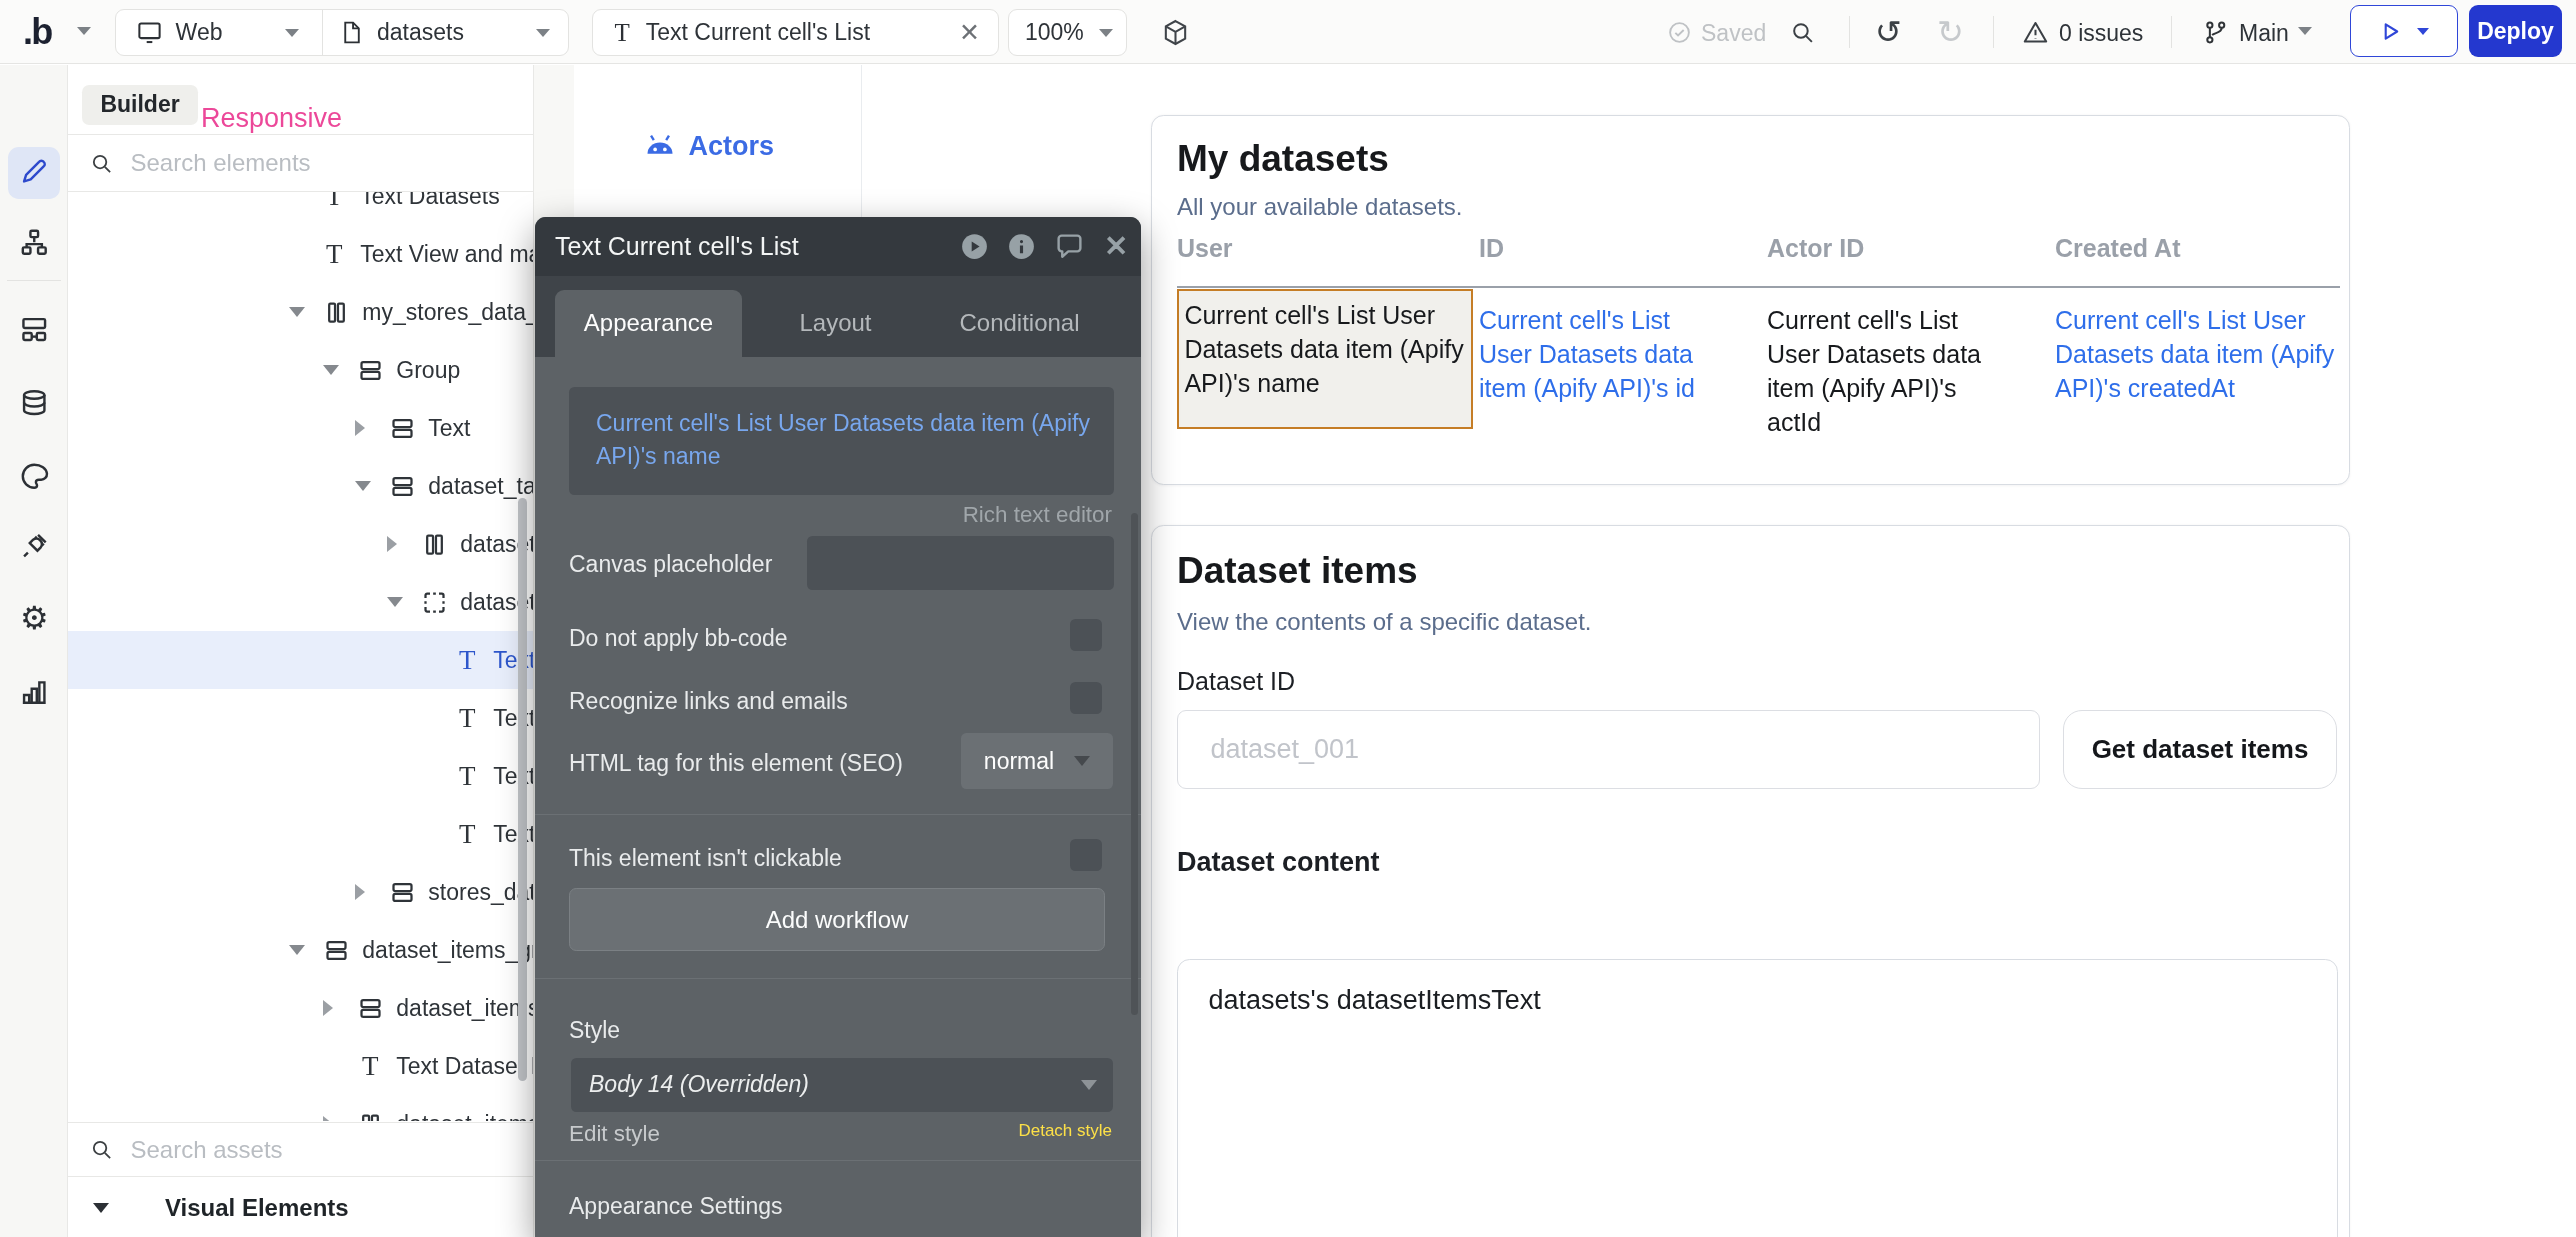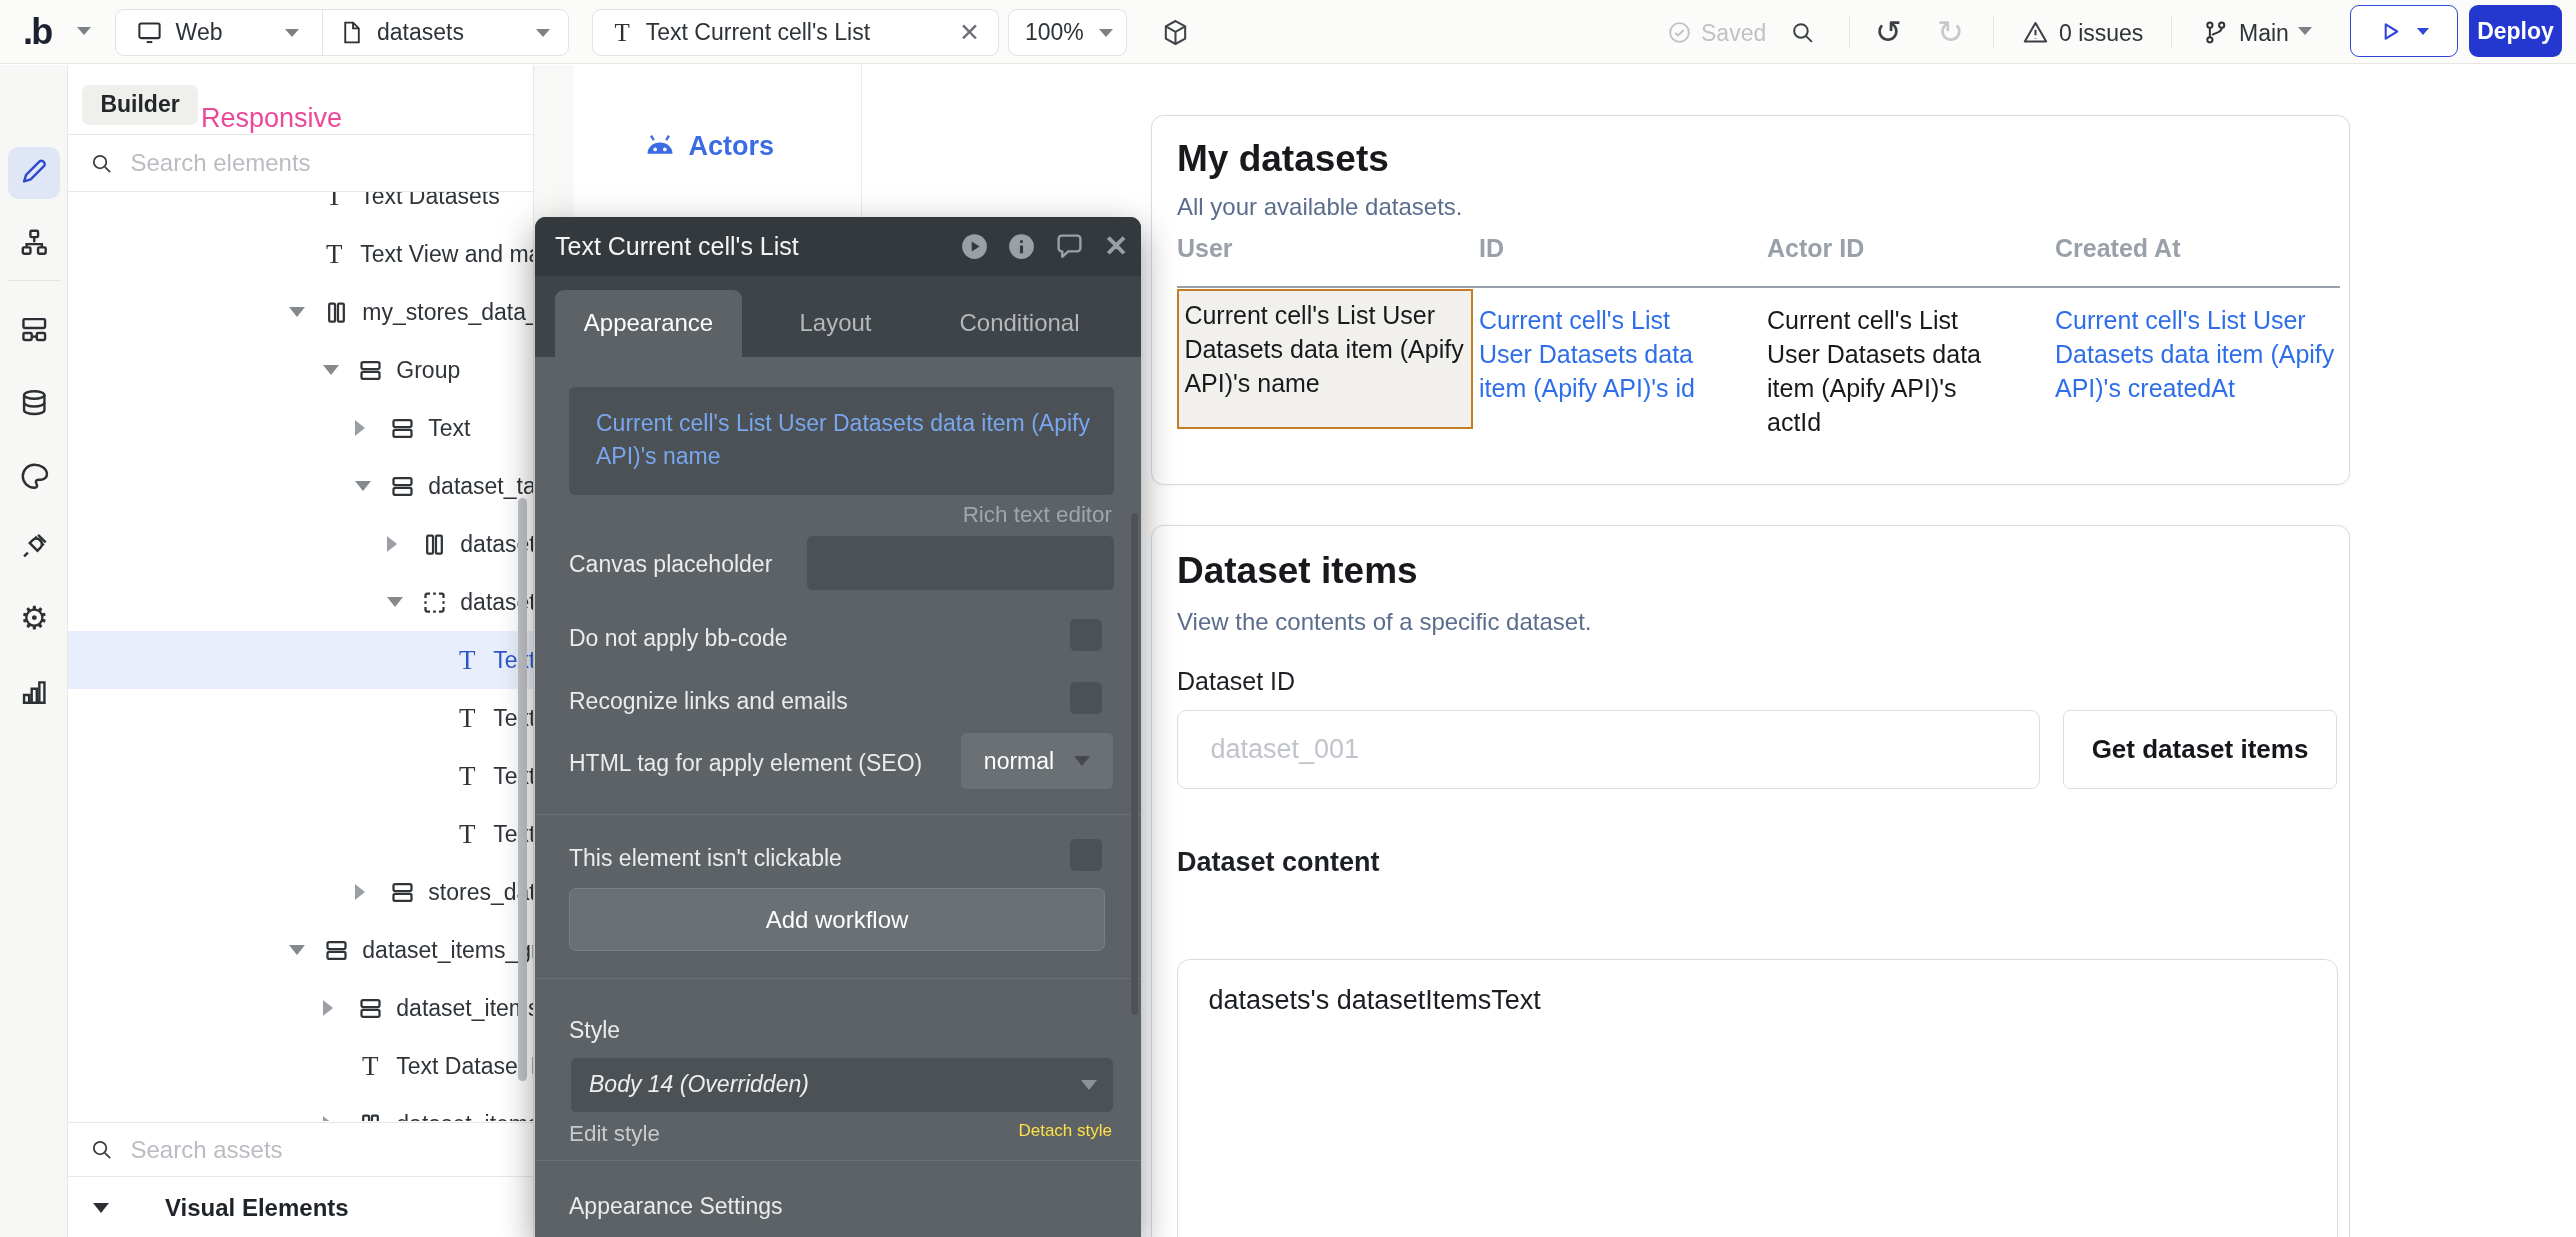--- a/index.html
+++ b/index.html
@@ -68,21 +68,21 @@
   .colhdr{position:absolute;font-size:25px;font-weight:700;color:#9aa0a9;}
   #tbl-line{position:absolute;left:25px;top:170px;width:1163px;height:1.8px;background:#9aa0a9;}
   .cell{position:absolute;font-size:25px;line-height:34px;color:#17191c;}
   .cell.blue{color:#2e6eea;}
   #sel-cell{position:absolute;left:25px;top:173px;width:296px;height:140px;background:#f1f0ec;border:2.7px solid #c57d26;
             padding:7.2px 3.6px 0 5.4px;font-size:25px;line-height:34px;color:#17191c;}
   .label-md{position:absolute;font-size:25px;font-weight:500;color:#1c1f24;}
   .inputbox{position:absolute;border:0.9px solid #dcdee3;border-radius:9px;background:#fff;display:flex;align-items:center;}
   .inputbox input{border:0;outline:0;font-size:27px;margin-left:30.5px;width:85%;color:#1c1f24;font-family:"Liberation Sans",sans-serif;background:transparent;}
   .inputbox input::placeholder{color:#c1c4ca;}
-  .btn-light{position:absolute;border:0.9px solid #dcdee3;border-radius:7px;background:#fff;
+  .btn-light{position:absolute;border:0.9px solid #dcdee3;border-radius:19px;background:#fff;
              display:flex;align-items:center;justify-content:center;font-size:26px;font-weight:700;color:#15171b;gap:16px;}
 
   
   #panel{position:absolute;left:535px;top:217px;width:606px;height:1021px;background:#5d6266;
          border-radius:10.8px 10.8px 0 0;box-shadow:0 12.6px 36px rgba(0,0,0,.4);z-index:20;overflow:hidden;}
   #panel-hd{position:absolute;left:0;top:0;width:100%;height:59px;background:#34393e;display:flex;align-items:center;}
   #panel-hd .t{margin-left:20px;font-size:25px;color:#f3f5f5;}
   #panel-icons{position:absolute;right:12.6px;top:0;height:59px;display:flex;align-items:center;gap:20px;color:#97a1a6;}
   #panel-tabs{position:absolute;left:0;top:59px;width:100%;height:81px;background:#3f4449;}
   #tab-appearance{position:absolute;left:20px;top:13.5px;width:187px;height:67px;background:#5d6266;border-radius:9px 9px 0 0;
@@ -521,21 +521,21 @@
 
     <span class="plabel" style="left:34px;top:334px">Canvas placeholder</span>
     <div class="pbox" style="left:272px;top:319px;width:307px;height:54px"></div>
 
     <span class="plabel" style="left:34px;top:408px">Do not apply bb-code</span>
     <div class="pcheck" style="left:535px;top:402px"></div>
 
     <span class="plabel" style="left:34px;top:471px">Recognize links and emails</span>
     <div class="pcheck" style="left:535px;top:465px"></div>
 
-    <span class="plabel" style="left:34px;top:533px">HTML tag for apply element (SEO)</span>
+    <span class="plabel" style="left:34px;top:533px">HTML tag for this element (SEO)</span>
     <div class="dropdown-lt" style="left:426px;top:516px;width:152px;height:56px">
       <span>normal</span>
       <span class="dtri"></span>
     </div>
 
     <div class="pdiv" style="top:597px"></div>
 
     <span class="plabel" style="left:34px;top:628px">This element isn't clickable</span>
     <div class="pcheck" style="left:535px;top:622px"></div>
 

